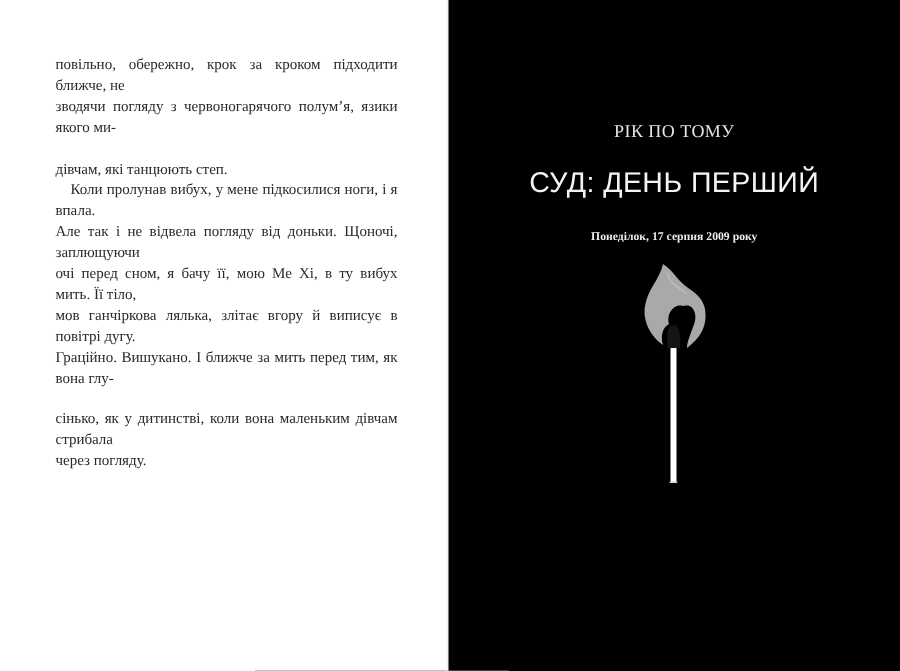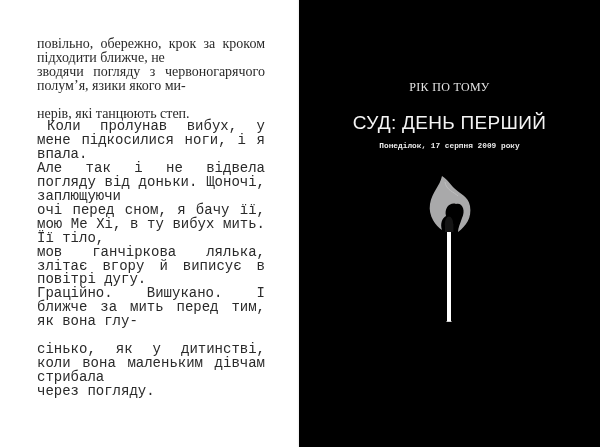--- a/index.html
+++ b/index.html
@@ -13,63 +13,63 @@
       width: 299px; height: 447px; background: #ffffff;
       position: relative; box-sizing: border-box;
     }
     .page-left::after {
       content: ""; position: absolute; right: 0; top: 0; bottom: 0; width: 2px;
       background: linear-gradient(to right, #ffffff, #ececec);
     }
     .body-text {
       position: absolute; left: 37px; top: 37px; width: 228px;
       font-family: "Liberation Serif", serif;
-      font-size: 14px; line-height: 13.9px; color: #2a2a2a;
+      font-size: 10px; line-height: 13.9px; color: #2a2a2a;
       text-align: justify; text-align-last: left;
     }
     .body-text p { margin: 0; }
-    .body-text p.indent { text-indent: 10px; font-family: Liberation Mono, monospace; }
+    .body-text p.indent { text-indent: 10px; }
     .page-right {
       width: 301px; height: 447px; background: #000000;
       position: relative;
     }
     .part-label {
       position: absolute; left: 0; right: 0; top: 80px;
       text-align: center;
       font-family: "Liberation Serif", serif;
       font-size: 12px; letter-spacing: 0.3px; color: #e4e4e4;
     }
     .chapter-title {
       position: absolute; left: 0; right: 0; top: 112px;
       text-align: center;
       font-family: "Liberation Sans", sans-serif;
       font-size: 19px; letter-spacing: 0.3px; color: #f4f4f4;
     }
     .chapter-date {
-      position: absolute; left: 0; right: 0; top: 142px;
+      position: absolute; left: 0; right: 0; top: 153px;
       text-align: center;
-      font-family: Liberation Mono, monospace; font-weight: bold;
+      font-family: Liberation Serif, serif; font-weight: bold;
       font-size: 7.8px; color: #ededed;
     }
     .match {
       position: absolute; left: 129px; top: 172px; width: 46px; height: 152px;
     }
   </style>
 </head>
 <body>
 
 <div class="spread">
 
   <div class="page-left">
     <div class="body-text">
       <p>
         <span>повільно, обережно, крок за кроком підходити ближче, не</span><br>
         <span>зводячи погляду з червоногарячого полум’я, язики якого ми-</span><br>
         <br>
-        <span>нерів, які танцюють степ.</span>
+        <span>дівчам, які танцюють степ.</span>
       </p>
       <p class="indent">
         <span>Коли пролунав вибух, у мене підкосилися ноги, і я впала.</span><br>
         <span>Але так і не відвела погляду від доньки. Щоночі, заплющуючи</span><br>
         <span>очі перед сном, я бачу її, мою Ме Хі, в ту вибух мить. Її тіло,</span><br>
         <span>мов ганчіркова лялька, злітає вгору й виписує в повітрі дугу.</span><br>
         <span>Граційно. Вишукано. І ближче за мить перед тим, як вона глу-</span><br>
         <br>
         <span>сінько, як у дитинстві, коли вона маленьким дівчам стрибала</span><br>
         <span>через погляду.</span>

